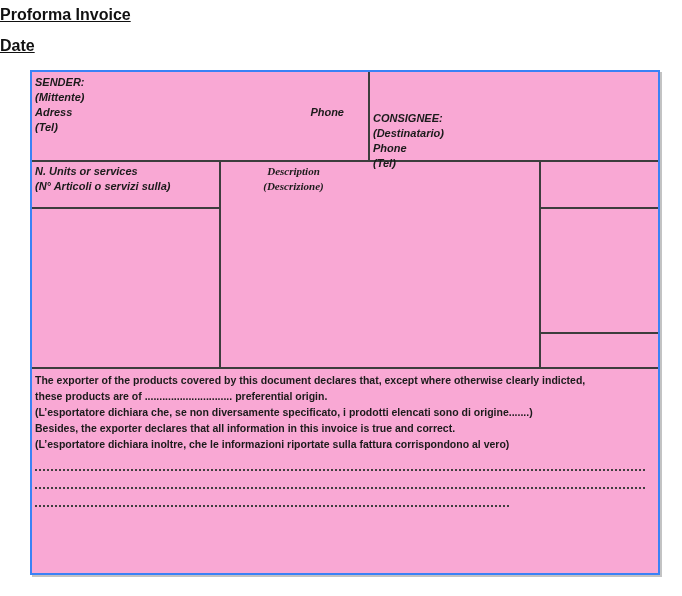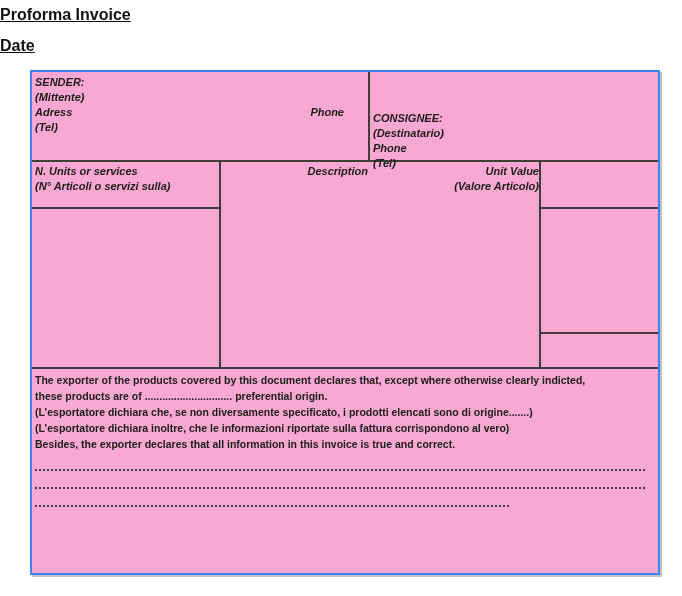--- a/index.html
+++ b/index.html
@@ -32,21 +32,21 @@
   }
   .hline { position:absolute; height:2px; background:#3d3d3d; }
   .vline { position:absolute; width:2px;  background:#3d3d3d; }
 
   .cell-text {
     position:absolute;
     font-size:11px; font-weight:bold; font-style:italic;
     line-height:15px; color:#1b1b1b;
     white-space:nowrap;
   }
-  .centered { text-align:right; }
+  .centered { text-align:center;font-family:Liberation Serif, serif; }
   .right    { text-align:right; }
 
   .decl-line {
     font-size:10.5px; font-weight:bold; 
     line-height:16px; color:#1b1b1b; white-space:nowrap;
   }
   .fill-line {
     position:absolute; height:2px;
     background:repeating-linear-gradient(90deg,#3f3f3f 0 2px,transparent 2px 4px);
   }
@@ -86,32 +86,29 @@
       <div>Phone</div>
       <div>(Tel)</div>
     </div>
 
     <div class="cell-text" style="left:3px; top:92px;">
       <div>N. Units or services</div>
       <div>(N° Articoli o servizi sulla)</div>
     </div>
     <div class="cell-text centered" style="left:187px; top:92px; width:149px;">
       <div>Description</div>
-    </div>
-    <div class="cell-text centered" style="left:336px; top:92px; width:171px;">
-      <div>Unit Value</div>
-      <div>(Valore Articolo)</div>
+      <div>(Descrizione)</div>
     </div>
 
     <div style="position:absolute; left:3px; top:300px; width:620px;">
       <div class="decl-line">The exporter of the products covered by this document declares that, except where otherwise clearly indicted,</div>
       <div class="decl-line">these products are of .............................. preferential origin.</div>
       <div class="decl-line">(L’esportatore dichiara che, se non diversamente specificato, i prodotti elencati sono di origine.......)</div>
+      <div class="decl-line">Besides, the exporter declares that all information in this invoice is true and correct.</div>
       <div class="decl-line">(L’esportatore dichiara inoltre, che le informazioni riportate sulla fattura corrispondono al vero)</div>
-      <div class="decl-line">Besides, the exporter declares that all information in this invoice is true and correct.</div>
     </div>
 
     <div class="fill-line" style="left:3px; top:397px; width:612px;"></div>
     <div class="fill-line" style="left:3px; top:415px; width:612px;"></div>
     <div class="fill-line" style="left:3px; top:433px; width:474px;"></div>
 
   </div>
 </div>
 
 </body></html>

